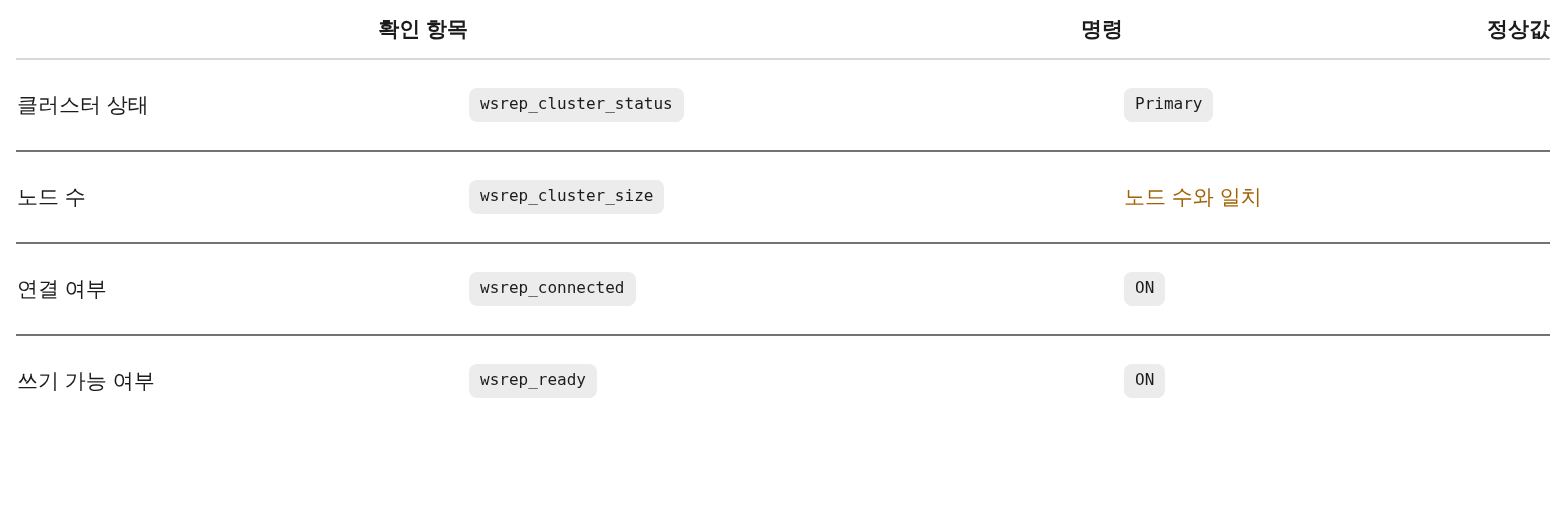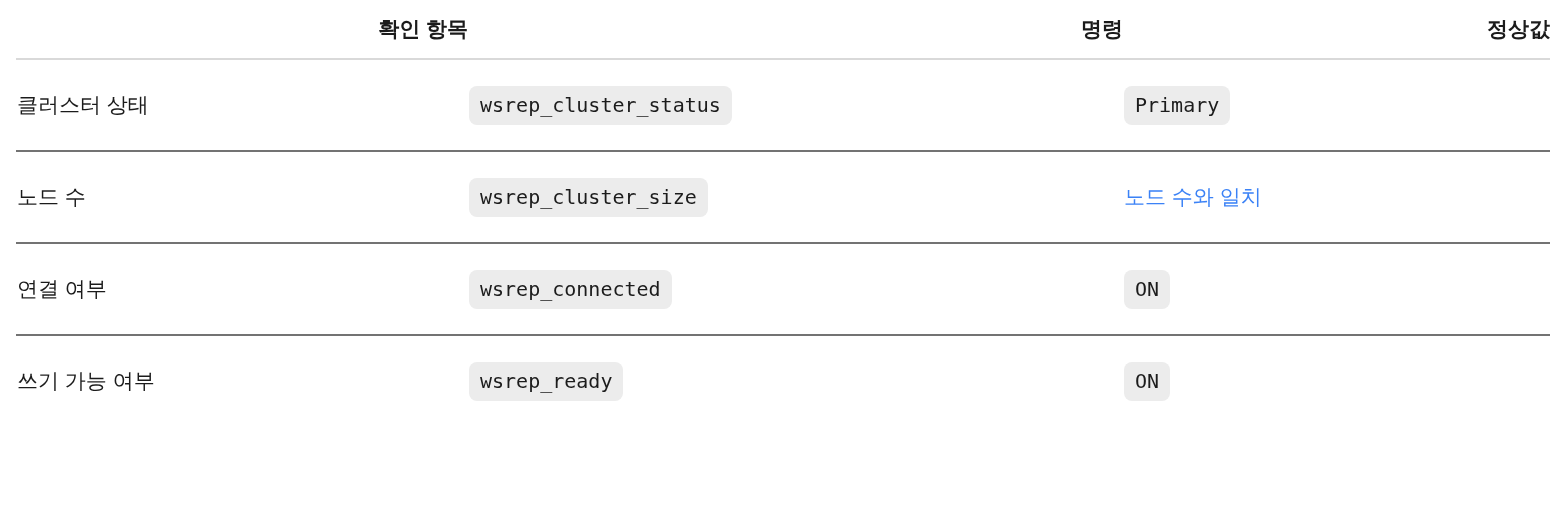--- a/index.html
+++ b/index.html
@@ -44,27 +44,27 @@
   }
   tbody tr + tr td {
     border-top: 2px solid #737373;
   }
   .code-chip {
     display: inline-block;
     background: #ececec;
     border-radius: 8px;
     padding: 6px 11px 7px 11px;
     font-family: "DejaVu Sans Mono", "Liberation Mono", monospace;
-    font-size: 20px;
+    font-size: 16px;
     line-height: 1.3;
     color: #1c1c1c;
   }
   .plain-value {
     font-size: 21px;
-    color: #3b82f6;
+    color: #a16207;
   }
 </style>
 </head>
 <body>
 
 <div class="table-wrap">
   <table class="check-table">
     <colgroup>
       <col class="col-item">
       <col class="col-command">

